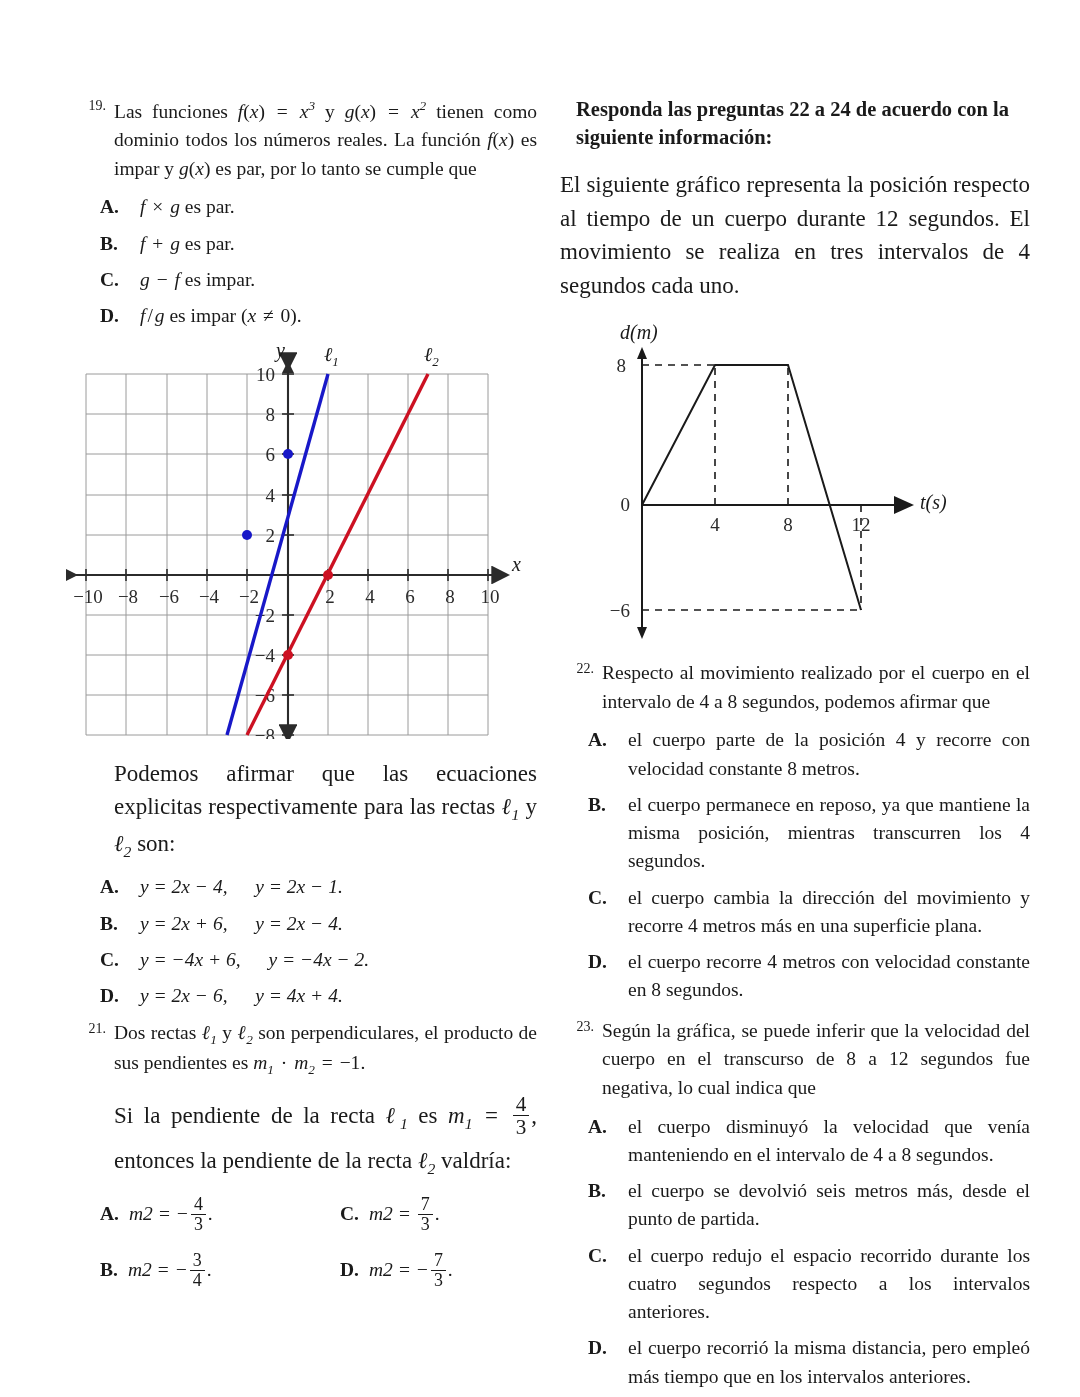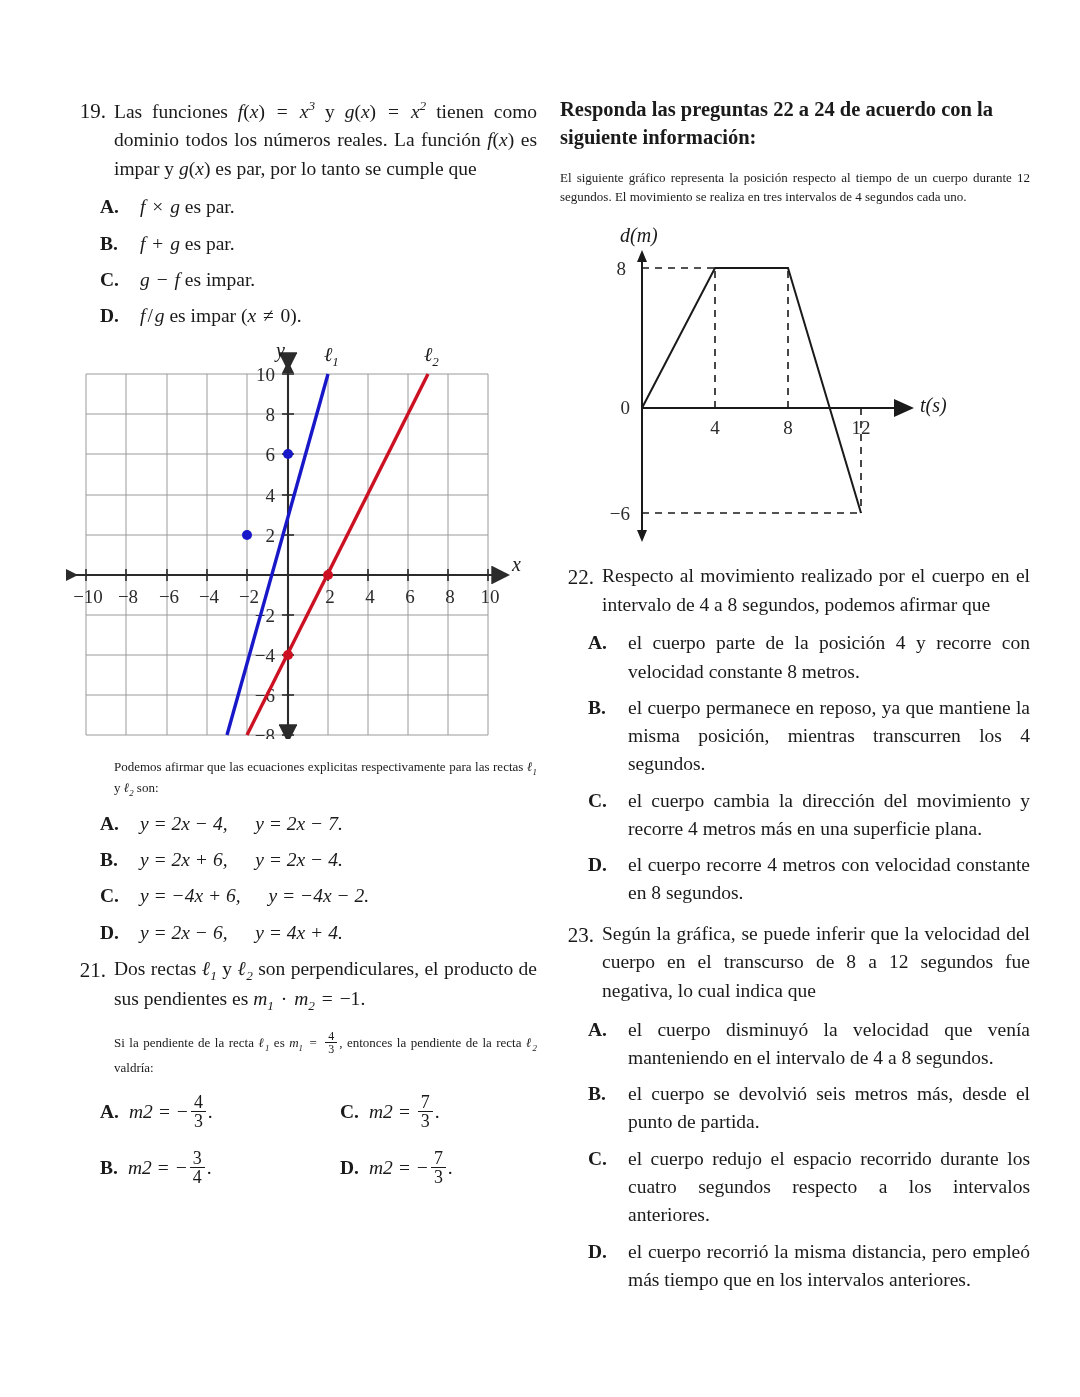--- a/index.html
+++ b/index.html
@@ -35,52 +35,52 @@
     font-size: 19.5px;
     line-height: 1.47;
     text-align: justify;
   }
   .qnum {
     position: absolute;
     left: 0;
     top: 0;
     width: 34px;
     text-align: right;
-    font-size: 21px;
+    font-size: 14px;
   }
   .qbody { display: block; }
 
   .choices { margin-top: 6px; }
   .choice {
     position: relative;
     padding-left: 40px;
     margin: 0 0 8px 28px;
     font-size: 19.5px;
     line-height: 1.45;
     text-align: justify;
   }
   .choice .lbl {
     position: absolute;
     left: 0;
     top: 0;
     font-weight: bold;
     width: 30px;
   }
   .para {
-    font-size: 13px;
+    font-size: 23px;
     line-height: 1.47;
     text-align: justify;
     margin: 16px 0 10px 0;
   }
   .para.indent { margin-left: 42px; }
   .lead {
     font-weight: bold;
     font-size: 20.5px;
     line-height: 1.36;
-    margin: 0 0 14px 0;
+    margin: 0 0 14px 16px;
   }
 
   
   .mi { font-family: "Liberation Serif", serif; font-style: italic; }
   .mn { font-family: "Liberation Serif", serif; font-style: normal; }
   .mo { font-style: normal; padding: 0 2px; }
   sub.ms { font-style: italic; font-size: 0.68em; }
   sup.ms { font-style: italic; font-size: 0.68em; }
   .frac {
     display: inline-block;
@@ -264,21 +264,21 @@
       </svg>
     </div>
 
     <p class="para indent" style="margin-top:18px"><span>Podemos afirmar que las ecuaciones explicitas respectivamente para las rectas </span><span class="mi">ℓ</span><sub class="ms">1</sub><span> y </span><span class="mi">ℓ</span><sub class="ms">2</sub><span> son:</span></p>
 
     <div class="choices">
       <div class="choice">
         <span class="lbl">A.</span>
         <span class="mi">y = 2x − 4,</span>
         <span style="display:inline-block;width:18px"></span>
-        <span class="mi">y = 2x − 7.</span>
+        <span class="mi">y = 2x − 1.</span>
       </div>
       <div class="choice">
         <span class="lbl">B.</span>
         <span class="mi">y = 2x + 6,</span>
         <span style="display:inline-block;width:18px"></span>
         <span class="mi">y = 2x − 4.</span>
       </div>
       <div class="choice">
         <span class="lbl">C.</span>
         <span class="mi">y = −4x + 6,</span>

